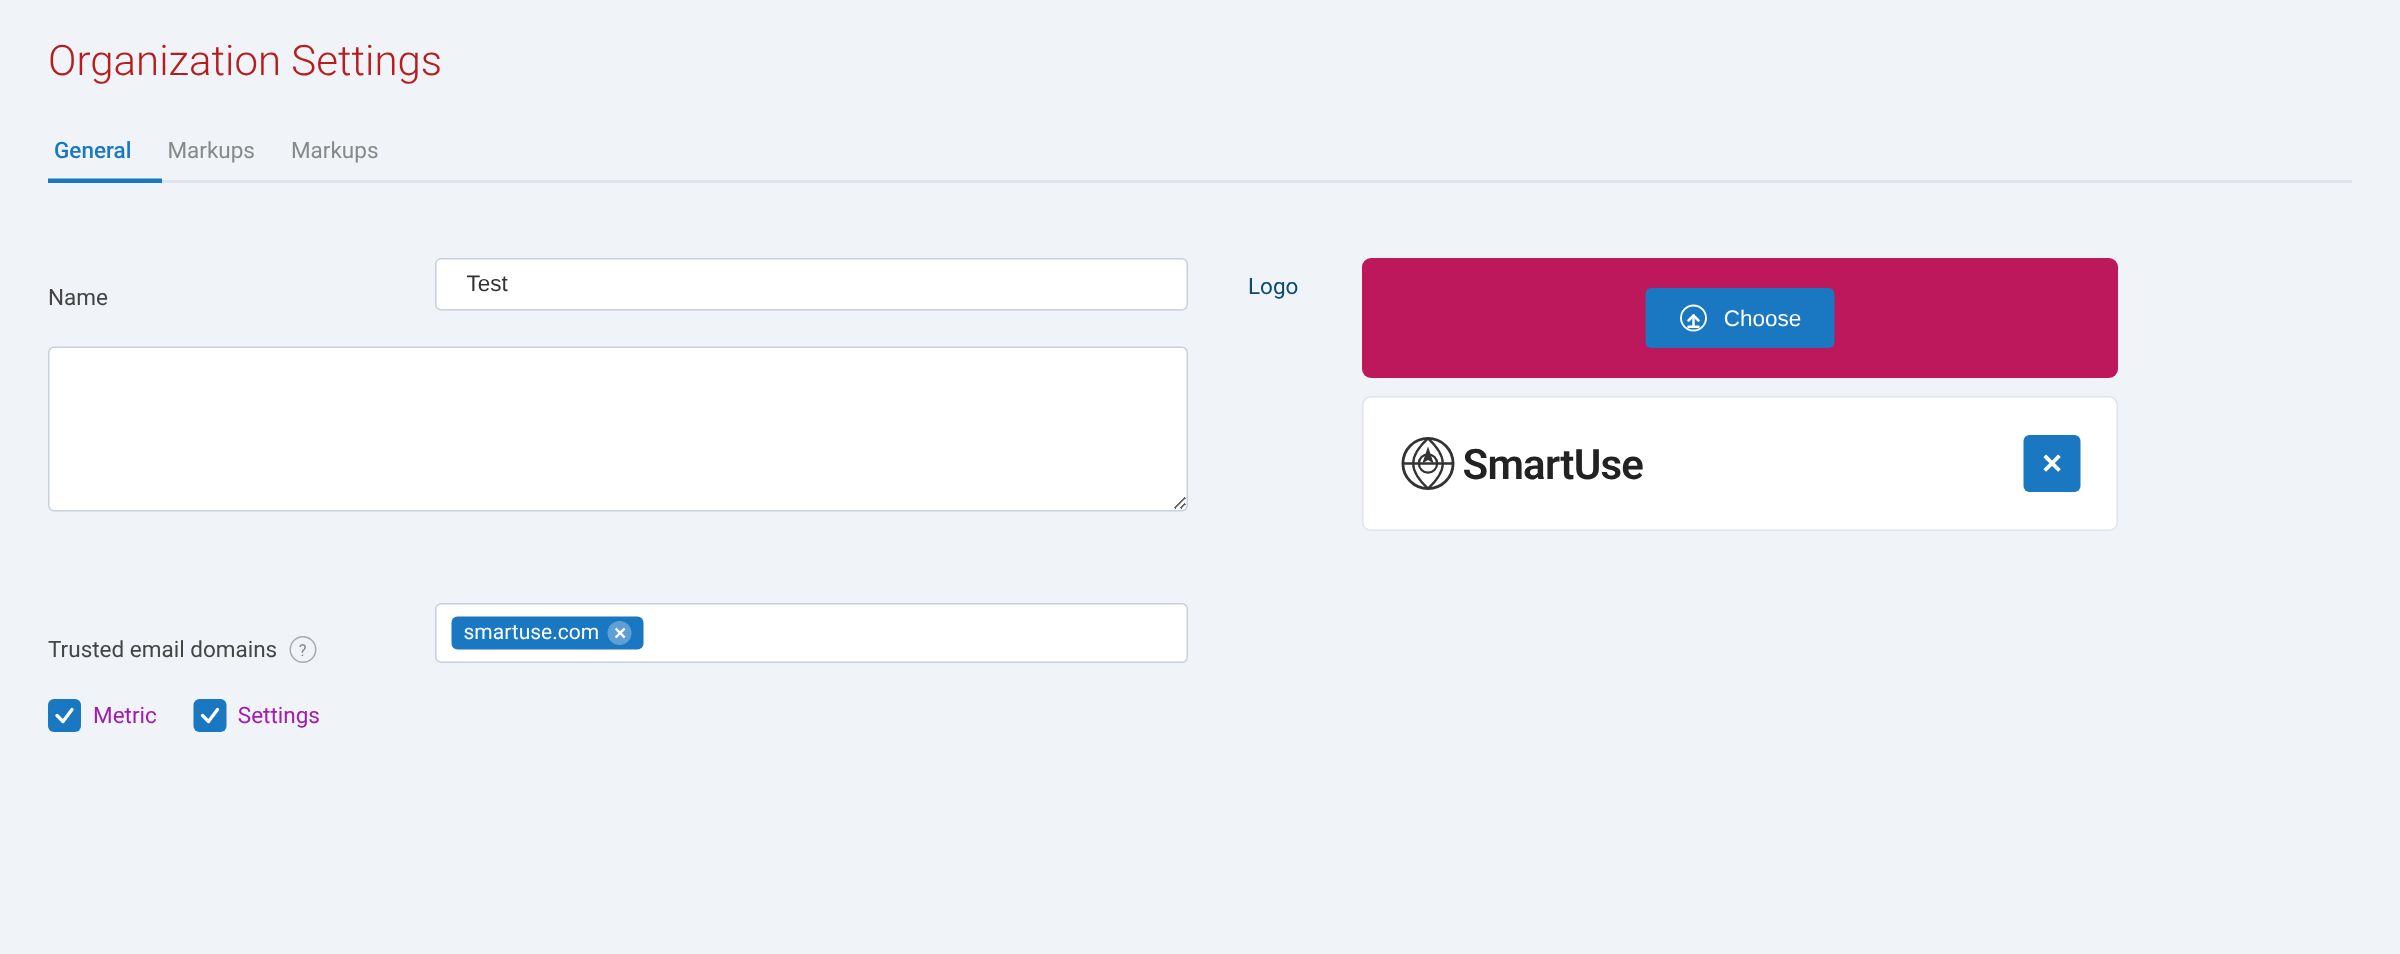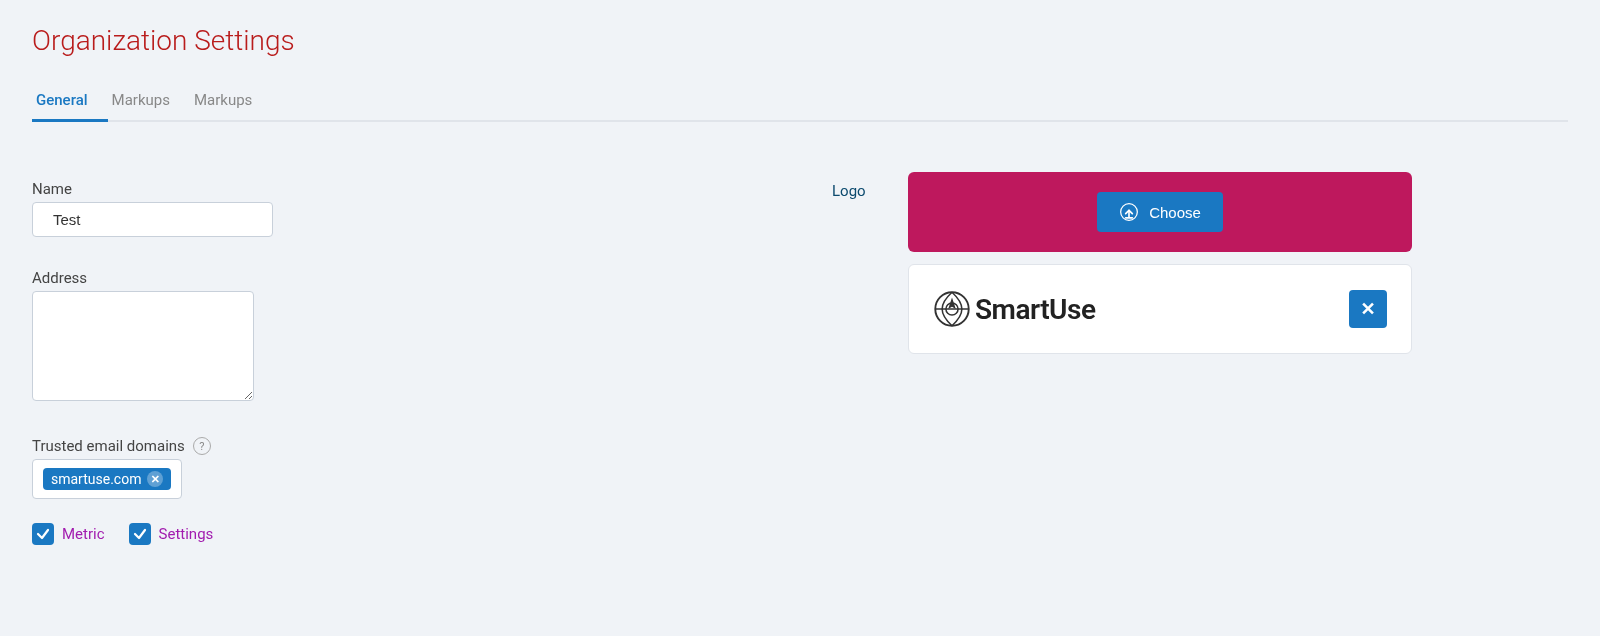--- a/index.html
+++ b/index.html
@@ -44,24 +44,23 @@
       display: flex;
       gap: 40px;
       align-items: flex-start;
     }
     .left-panel {
       flex: 1;
       max-width: 760px;
     }
     .form-row {
       display: flex;
-      align-items: flex-start;
+      align-items: flex-end;
       margin-bottom: 24px;
-      gap: 4px;
-      flex-direction: column;
+      gap: 18px;
     }
     .form-label {
       width: 240px;
       min-width: 240px;
       font-size: 15px;
       color: #444;
       padding-top: 8px;
       display: flex;
       align-items: center;
       gap: 8px;
@@ -108,20 +107,21 @@
       display: flex;
       align-items: center;
       flex-wrap: wrap;
       gap: 6px;
       width: 100%;
       min-height: 40px;
       padding: 6px 10px;
       border: 1px solid #c8d0da;
       border-radius: 4px;
       background: #fff;
+      margin-top: 33px;
     }
     .tag {
       display: inline-flex;
       align-items: center;
       background: #1a78c2;
       color: #fff;
       border-radius: 4px;
       padding: 3px 8px;
       font-size: 14px;
       gap: 6px;
@@ -270,23 +270,20 @@
       <div class="form-row">
         <div class="form-label">
           <span>Name</span>
         </div>
         <div class="form-control">
           <input type="text" value="Test" style="">
         </div>
       </div>
 
       <div class="form-row">
-        <div class="form-label">
-          <span>Address</span>
-        </div>
         <div class="form-control">
           <textarea style=""></textarea>
         </div>
       </div>
 
       <div class="form-row">
         <div class="form-label">
           <span>Trusted email domains</span>
           <span class="help-icon">?</span>
         </div>

